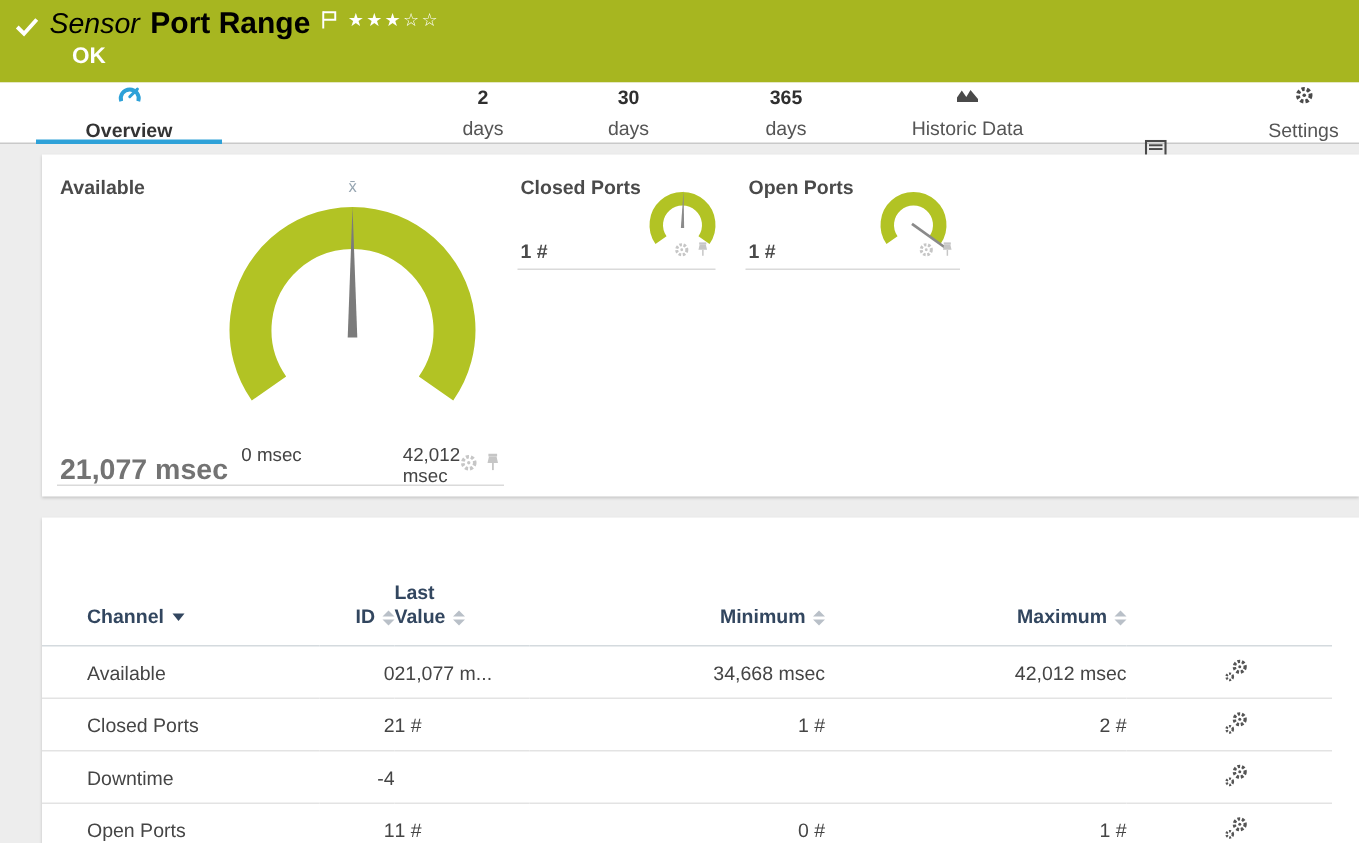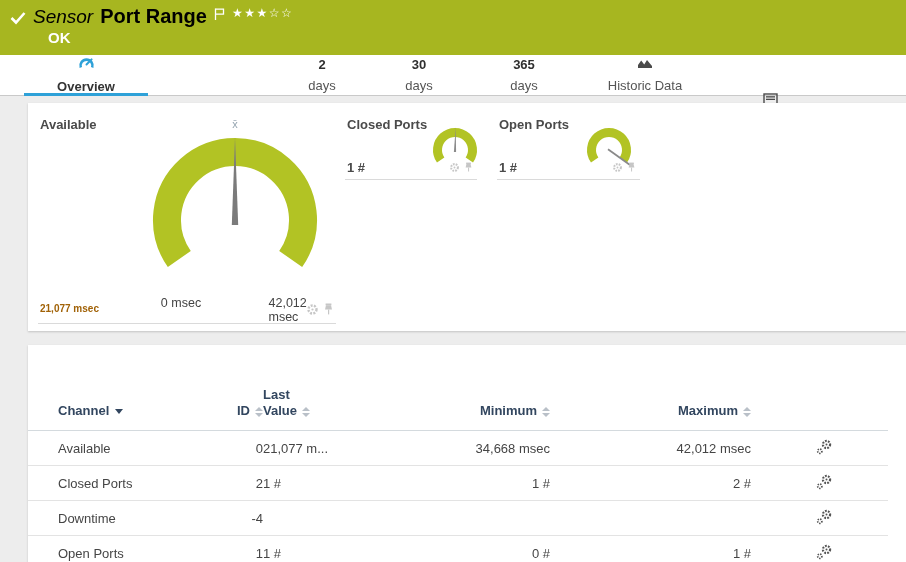--- a/index.html
+++ b/index.html
@@ -42,21 +42,21 @@
   .tile-main{left:10px;top:10px;width:298px;height:210px;}
   .tile-closed{left:317px;top:10px;width:132px;height:66px;}
   .tile-open{left:469px;top:10px;width:143px;height:66px;}
   .tile-label{position:absolute;left:2px;top:4px;font-size:13px;font-weight:bold;color:#4a4a4a;}
   .main-gauge-svg{position:absolute;left:107px;top:0;}
   .small-gauge-svg{position:absolute;top:11px;}
   .g-closed{left:84px;}
   .g-open{left:86px;}
   .gauge-min{position:absolute;left:143px;top:183px;transform:translateX(-50%);font-size:12.5px;color:#444;}
   .gauge-max{position:absolute;left:253px;top:183px;transform:translateX(-50%);font-size:12.5px;color:#444;}
-  .tile-value-big{position:absolute;left:2px;top:190px;font-size:10px;font-weight:bold;color:#a16207;}
+  .tile-value-big{position:absolute;left:2px;top:190px;font-size:19px;font-weight:bold;color:#737373;}
   .tile-value-small{position:absolute;left:2px;top:47px;font-size:13px;font-weight:bold;color:#4a4a4a;}
   .tile-icons{position:absolute;display:flex;gap:4px;align-items:flex-end;}
   .ti-main{right:2px;bottom:3px;}
   .ti-sm{right:4px;bottom:2px;}
   .tile-icons svg{cursor:pointer;}
 
   
   .channel-table{position:absolute;left:0;top:28px;width:860px;border-collapse:collapse;table-layout:fixed;}
   .channel-table th{color:#32465f;font-weight:bold;font-size:13px;vertical-align:bottom;
       padding:14px 0 11px 0;border-bottom:1px solid #d4dade;line-height:16px;}
@@ -133,20 +133,29 @@
     <div class="tab t-log">
       <span>
         <svg width="15" height="12" viewBox="0 0 15 12">
             <rect x="1" y="1" width="13" height="10" fill="none" stroke="#4a4a4a" stroke-width="1.4"></rect>
             <rect x="3" y="3.2" width="9" height="1.3" fill="#4a4a4a"></rect>
             <rect x="3" y="5.7" width="9" height="1.3" fill="#4a4a4a"></rect>
           </svg>
       </span>
       <span>Log</span>
     </div>
+    <div class="tab t-settings">
+      <span>
+        <svg width="13" height="13" viewBox="0 0 13 13">
+            <circle cx="6.5" cy="6.5" r="4.2" fill="none" stroke="#4a4a4a" stroke-width="2.6" stroke-dasharray="2.1 1.4"></circle>
+            <circle cx="6.5" cy="6.5" r="1.2" fill="#4a4a4a"></circle>
+          </svg>
+      </span>
+      <span>Settings</span>
+    </div>
   </div>
 
   <div class="panel" id="panel-gauges">
 
     <div class="tile tile-main">
       <div class="tile-label">Available</div>
       <svg class="main-gauge-svg" width="180" height="190" viewBox="0 0 180 190">
         <path d="M 34.31 146 A 68 68 0 1 1 145.69 146" fill="none" stroke-width="28" stroke="#b2c324"></path>
         <polygon points="86.8,112 93.2,112 90,25" fill="#7b7b7b"></polygon>
         <text x="90" y="15" text-anchor="middle" font-size="11" fill="#96a5b1">x̄</text>

